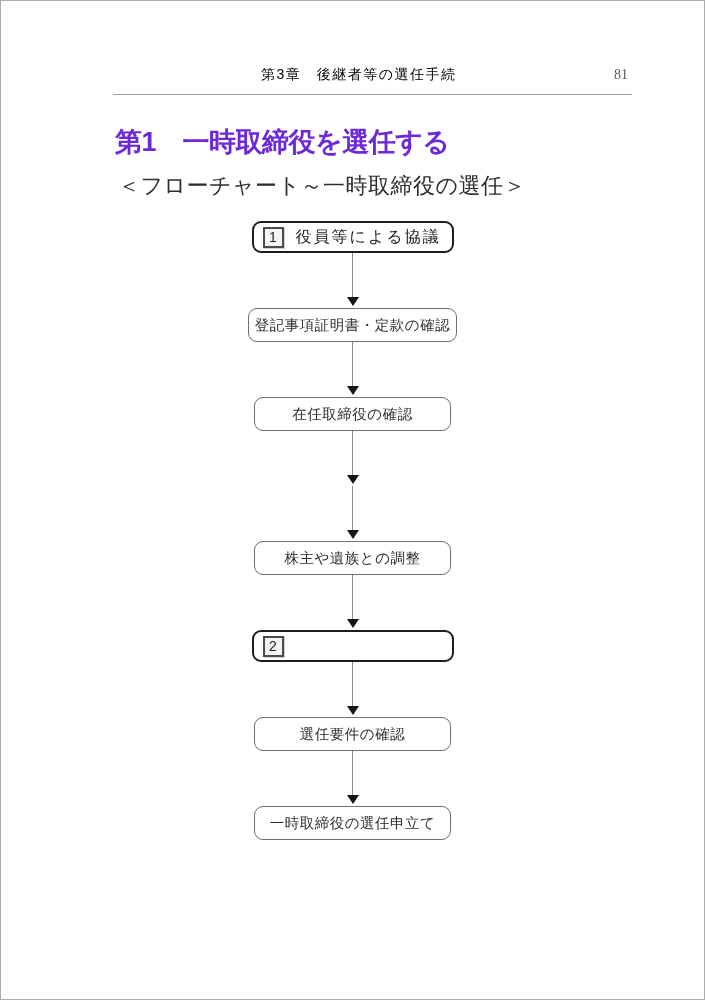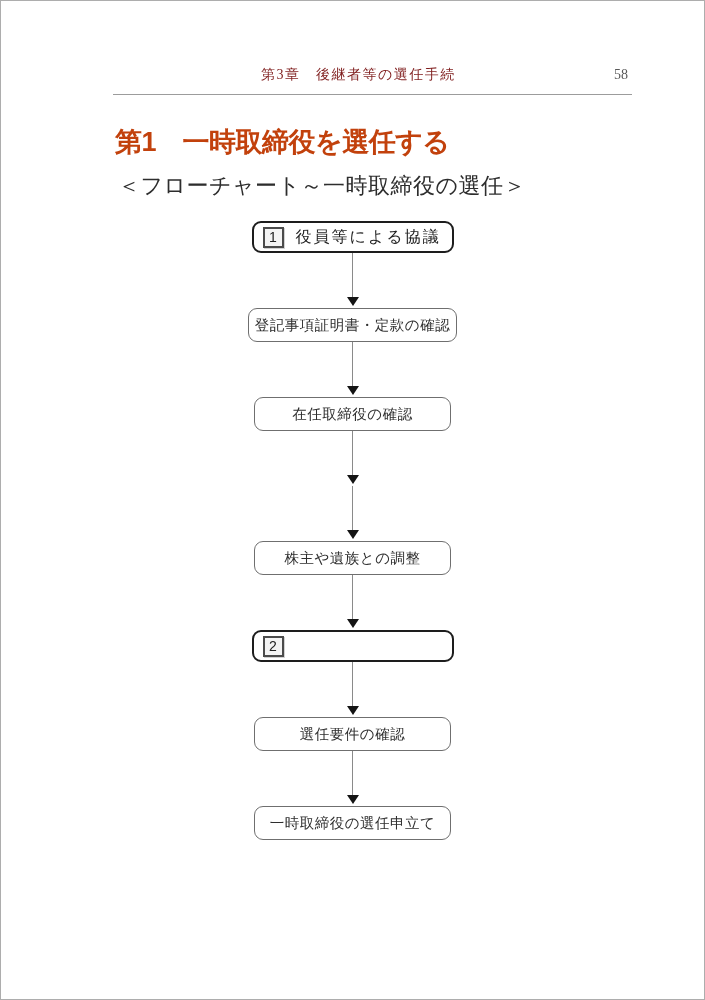--- a/index.html
+++ b/index.html
@@ -17,37 +17,37 @@
     box-sizing: border-box;
     pointer-events: none;
   }
   
   .running-head {
     position: absolute; top: 66px; left: 113px; width: 519px;
     height: 20px;
   }
   .chapter-heading {
     position: absolute; left: 148px; top: 0;
-    font-family: Liberation Serif, serif;
-    font-size: 14px; color: #7f1d1d; letter-spacing: 1.5px;
+    font-family: Liberation Sans, sans-serif;
+    font-size: 14px; color: #000000; letter-spacing: 1.5px;
     white-space: nowrap;
   }
   .page-number {
     position: absolute; right: 4px; top: 1px;
     font-family: "Liberation Serif", "DejaVu Serif", serif;
     font-size: 14px; color: #585858;
   }
   .head-rule {
     position: absolute; top: 94px; left: 113px; width: 519px;
     height: 1px; background: #9c9c9c;
   }
   
   .section-title {
     position: absolute; top: 124px; left: 115px;
-    font-size: 27px; font-weight: bold; color: #c2410c;
+    font-size: 27px; font-weight: bold; color: #6d28d9;
     letter-spacing: -0.5px; white-space: nowrap;
   }
   .section-subtitle {
     position: absolute; top: 167px; left: 114px;
     font-size: 22px; font-weight: 500; color: #2d2d2d;
     letter-spacing: 0.5px; white-space: nowrap;
   }
   
   .flow {
     position: absolute; top: 221px; left: 0; width: 705px;
@@ -91,21 +91,21 @@
     margin-bottom: 2px;
   }
 </style>
 </head>
 <body>
 
 <div class="page-frame"></div>
 
 <div class="running-head">
   <span class="chapter-heading">第3章　後継者等の選任手続</span>
-  <span class="page-number">58</span>
+  <span class="page-number">81</span>
 </div>
 <div class="head-rule"></div>
 
 <h1 class="section-title" style="margin:0;">第1　一時取締役を選任する</h1>
 <h2 class="section-subtitle" style="margin:4px;">＜フローチャート～一時取締役の選任＞</h2>
 
 <div class="flow">
 
   <div class="node em">
     <span class="numbox">1</span>

